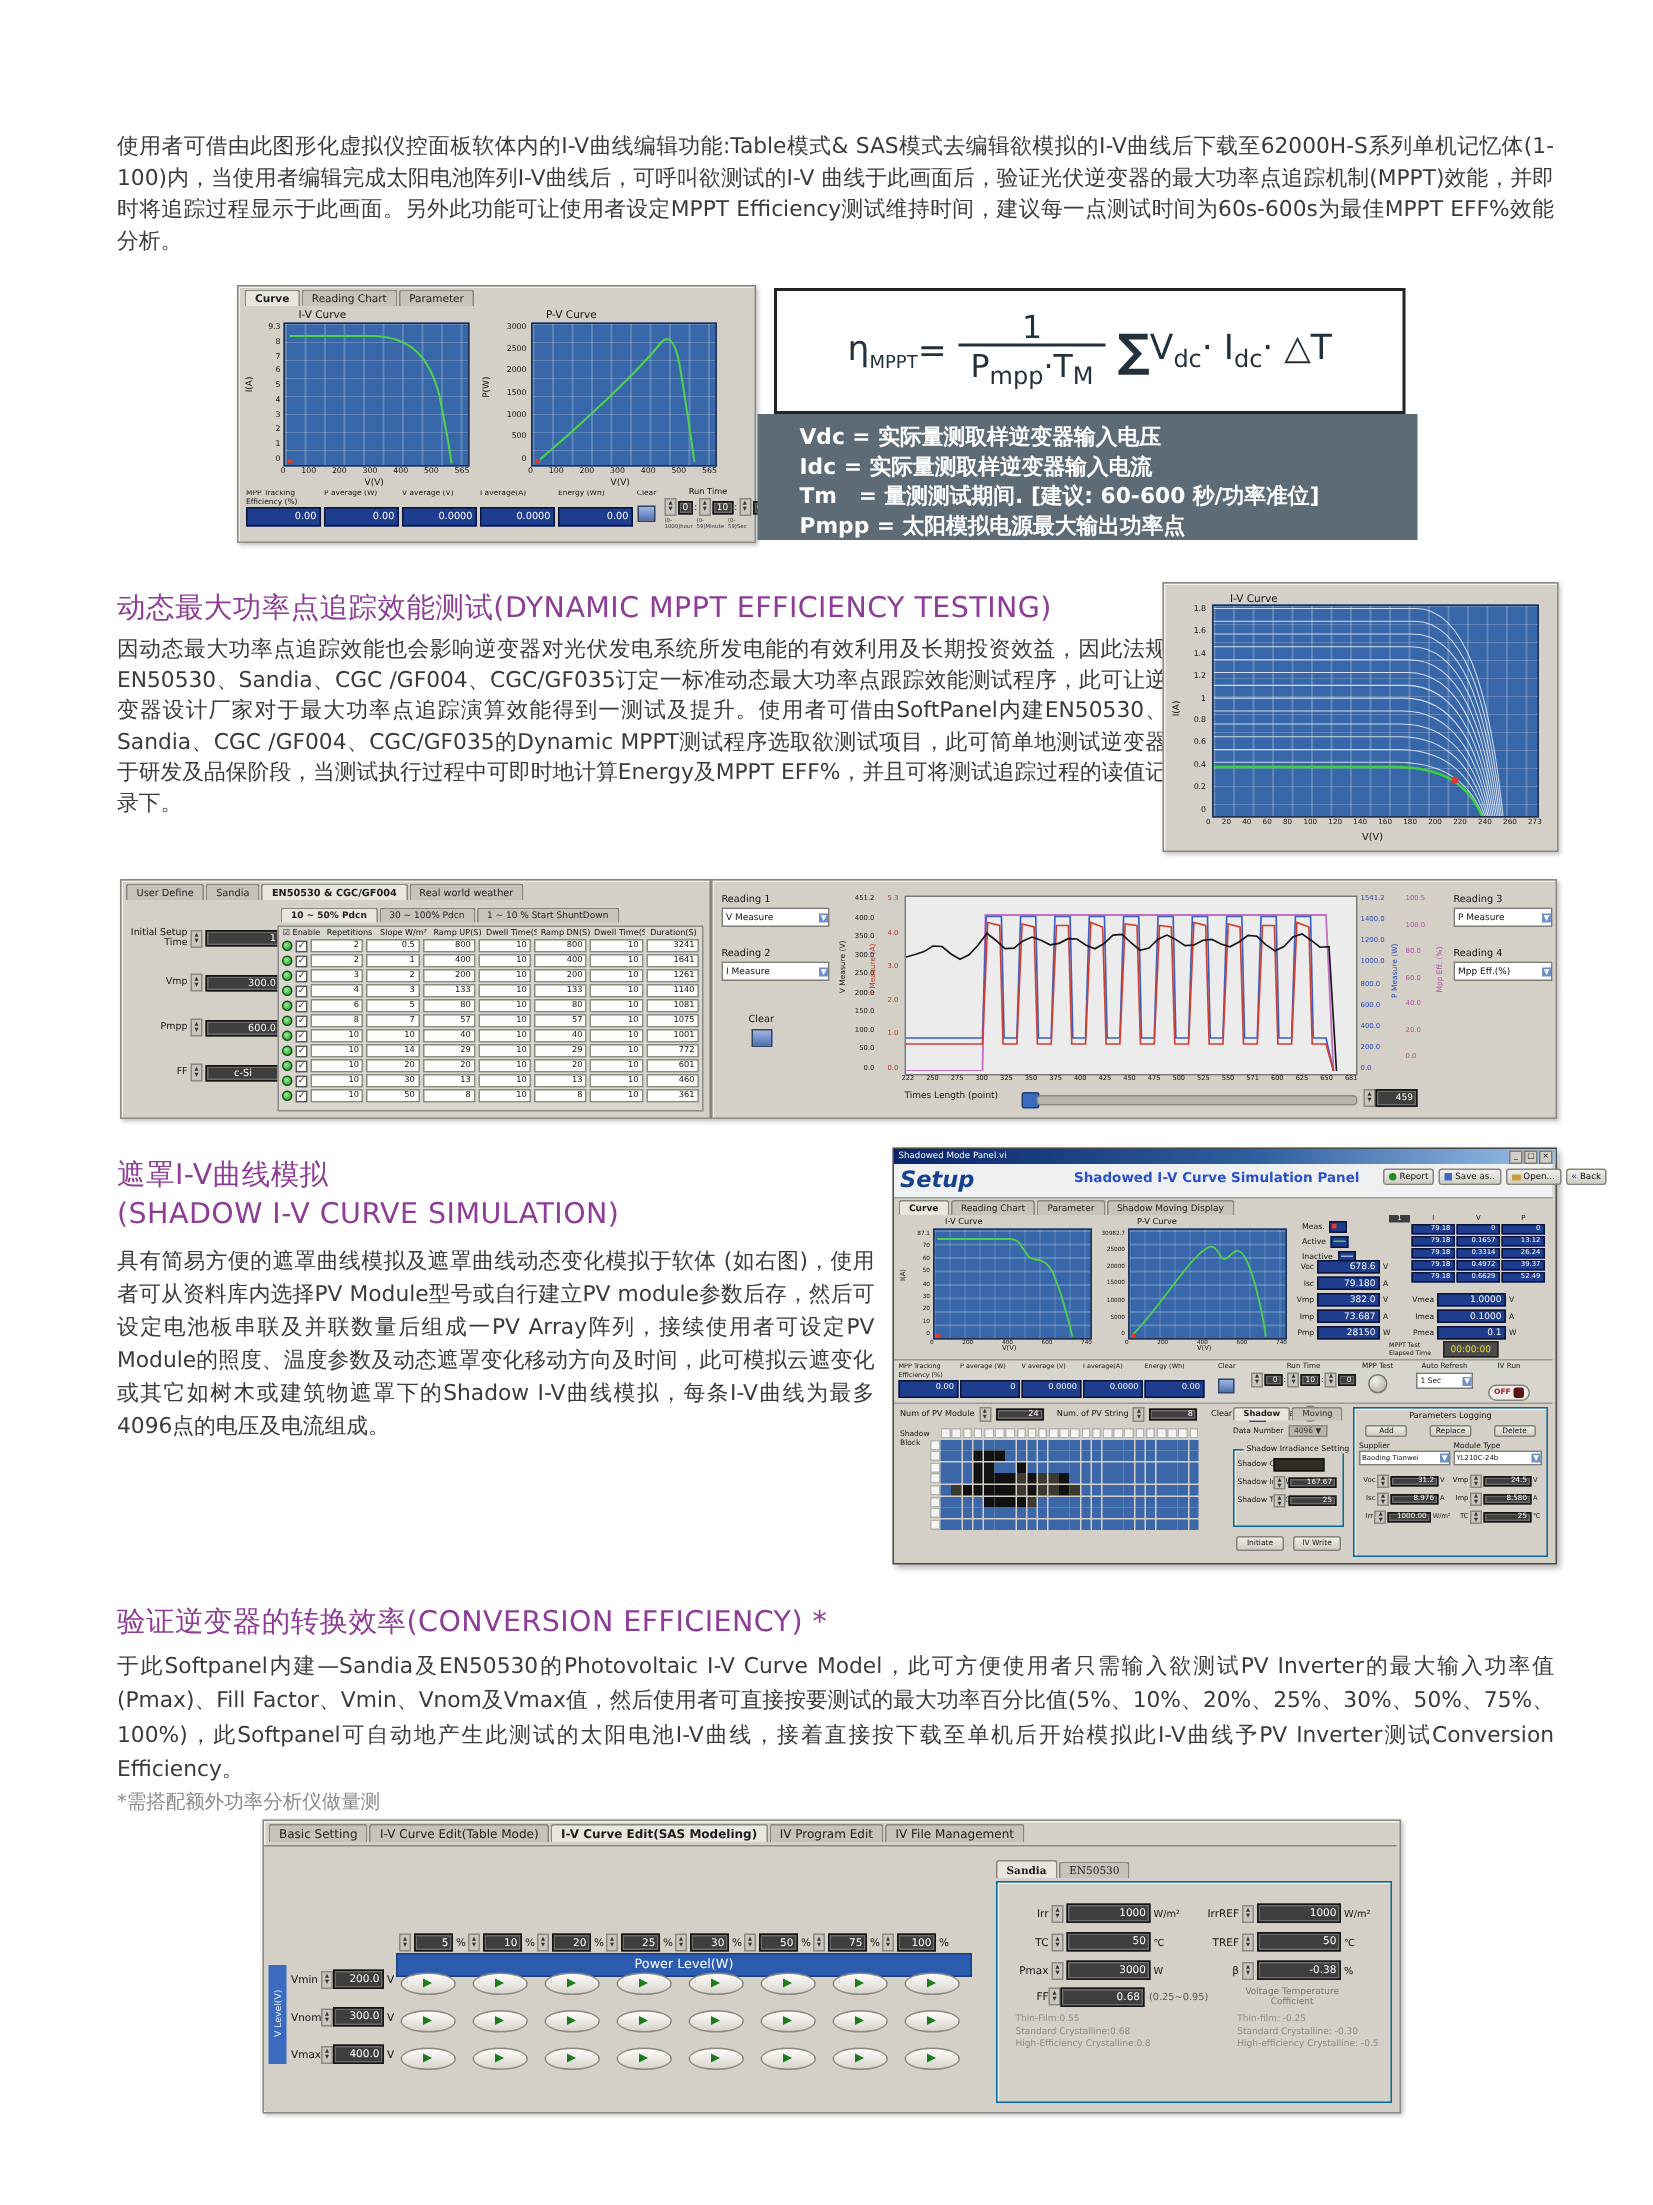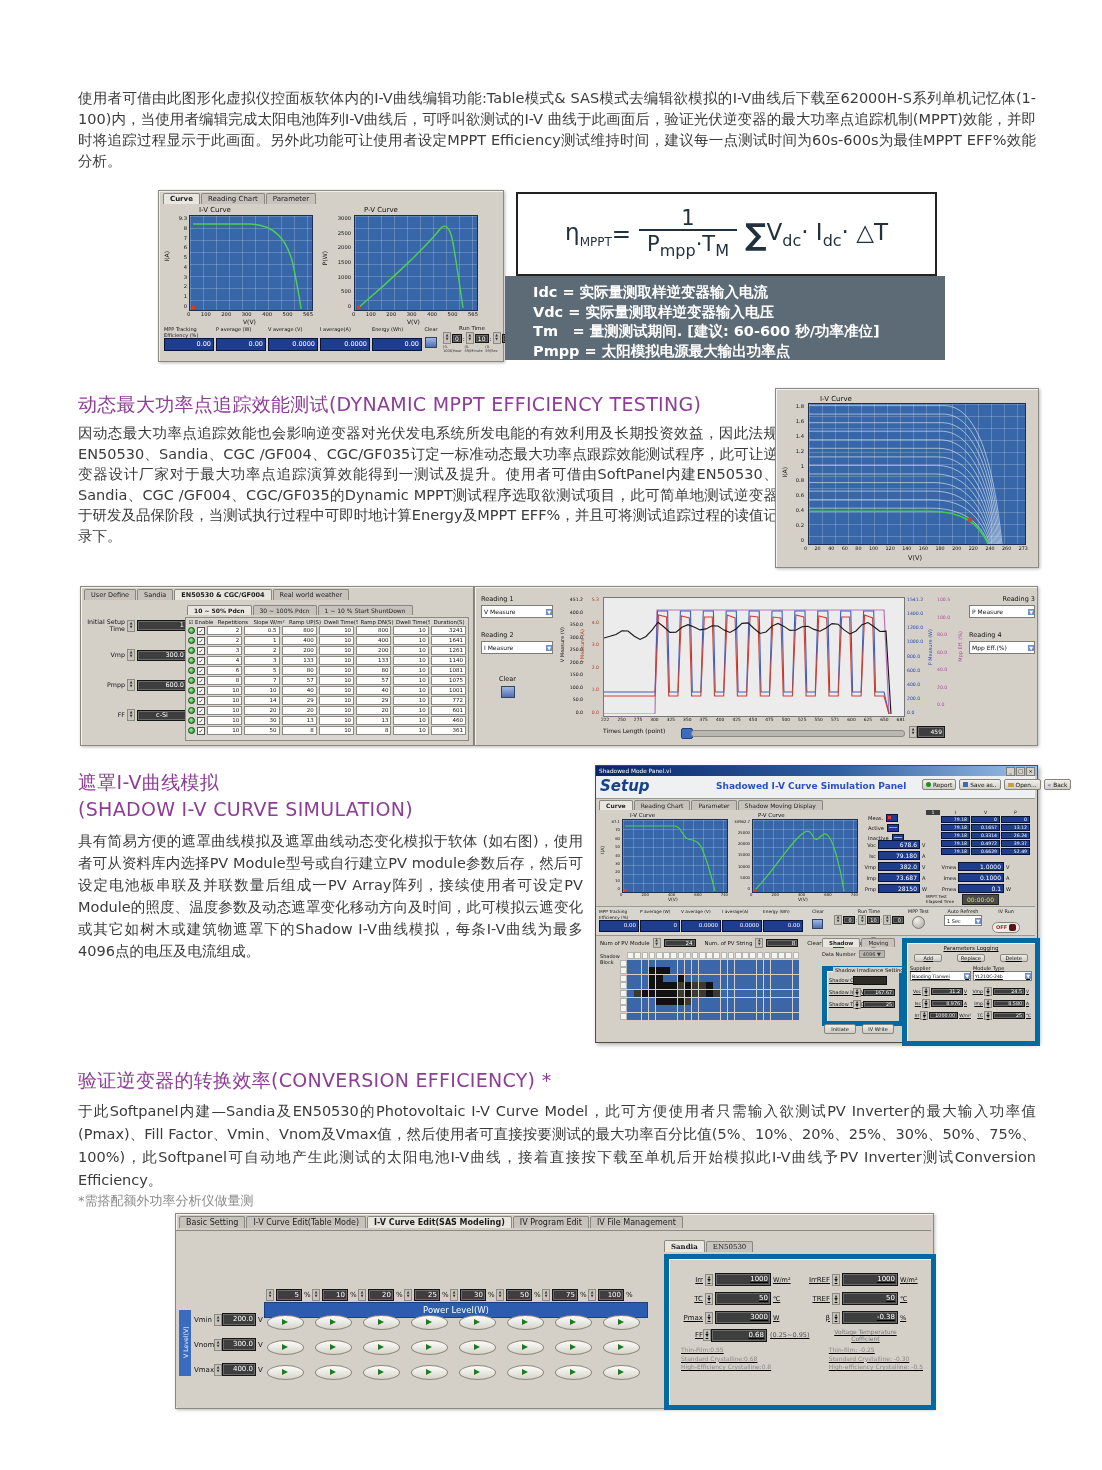--- a/index.html
+++ b/index.html
@@ -47,21 +47,21 @@
   .ctrl{position:absolute;display:flex;align-items:center;gap:2px;}
   .ctrl .cl{font-size:6.3px;color:#111;text-align:right;width:42px;line-height:6.5px;}
   .ctrl .cu{font-size:6.3px;color:#111;}
 
   
   .window{position:absolute;background:#d4d0c8;border:1px solid #4a4a4a;box-shadow:2px 2px 4px rgba(0,0,0,.3);}
   .titlebar{height:10px;background:linear-gradient(90deg,#0a246a,#2f5fa0 55%,#9ec1e8);color:#fff;font-size:5.8px;line-height:10px;padding-left:3px;display:flex;}
   .winbtns{margin-left:auto;display:flex;gap:1px;padding:1px 2px;}
   .winbtn{width:7px;height:7px;background:#d4d0c8;border:1px solid #7d7d76;font-size:5px;line-height:6px;text-align:center;color:#000;}
   .toolbtn{background:linear-gradient(#f2f0ec,#d0cdc5);border:1px solid #85857d;border-radius:2px;font-size:5.8px;padding:1px 3px;display:flex;align-items:center;gap:2px;color:#111;white-space:nowrap;}
-  .groupbox{position:absolute;border:5px solid #0369a1;box-shadow:inset 1px 1px 0 #f4f2ee;text-decoration:underline;}
+  .groupbox{position:absolute;border:1px solid #0369a1;box-shadow:inset 1px 1px 0 #f4f2ee;}
   .gb-title{position:absolute;top:-4px;left:6px;background:#d4d0c8;font-size:5.2px;padding:0 2px;color:#111;white-space:nowrap;}
 
   .rd-label{font-size:5px;line-height:5.5px;color:#111;height:11px;overflow:hidden;}
   .legend-row{display:flex;align-items:center;gap:3px;font-size:5.2px;color:#111;margin-bottom:2px;}
   .fieldrow{display:flex;align-items:center;gap:2px;}
   .flabel{font-size:5px;color:#111;text-align:right;white-space:nowrap;}
 
   .sg-cell{width:6.6px;height:7px;margin:0 .6px .6px 0;display:inline-block;flex:none;}
   .sg-w{background:#f4f4f2;border:1px solid #b5b5af;box-sizing:border-box;}
   .sg-b{background:#3b66a8;}
@@ -207,22 +207,22 @@
     <span class="big"><span>η</span><sub style="font-size:12px;">MPPT</sub></span>
     <span class="big">=</span>
     <span class="frac">
       <span class="fnum">1</span>
       <span class="fden"><span>P</span><sub>mpp</sub><span>·T</span><sub>M</sub></span>
     </span>
     <span style="font-size:30px;font-weight:bold;">∑</span>
     <span class="big"><span>V</span><sub>dc</sub><span>·</span> <span>I</span><sub>dc</sub><span>·</span>&nbsp;<span>△T</span></span>
   </div>
   <div class="defs-box">
+      <span>Vdc = 实际量测取样逆变器输入电压</span>
       <span>Idc = 实际量测取样逆变器输入电流</span>
-      <span>Vdc = 实际量测取样逆变器输入电压</span>
       <span>Tm　= 量测测试期间. [建议: 60-600 秒/功率准位]</span>
       <span>Pmpp = 太阳模拟电源最大输出功率点</span>
     </div>
 
   <h2 class="sec-title" style="top:392px;">动态最大功率点追踪效能测试(DYNAMIC MPPT EFFICIENCY TESTING)</h2>
   <p class="body-text" style="top:423px;width:700px;line-height:20.5px;">因动态最大功率点追踪效能也会影响逆变器对光伏发电系统所发电能的有效利用及长期投资效益，因此法规EN50530、Sandia、CGC /GF004、CGC/GF035订定一标准动态最大功率点跟踪效能测试程序，此可让逆变器设计厂家对于最大功率点追踪演算效能得到一测试及提升。使用者可借由SoftPanel内建EN50530、Sandia、CGC /GF004、CGC/GF035的Dynamic MPPT测试程序选取欲测试项目，此可简单地测试逆变器于研发及品保阶段，当测试执行过程中可即时地计算Energy及MPPT EFF%，并且可将测试追踪过程的读值记录下。</p>
 
   <div class="lvpanel" style="left:775px;top:388px;width:262px;height:178px;">
     <span class="charttitle" style="left:44px;top:6px;">I-V Curve</span>
     <div class="yticks" style="left:14px;top:14px;width:14px;height:140px;font-size:5.2px;">
@@ -552,21 +552,21 @@
         <span>525</span>
         <span>550</span>
         <span>571</span>
         <span>600</span>
         <span>625</span>
         <span>650</span>
         <span>681</span>
       </div>
 
     <div class="abs" style="left:494px;top:8px;">
-      <div style="font-size:6.5px;color:#111;text-align:right;">Reading 3</div>
+      <div style="font-size:6.5px;color:#111;">Reading 3</div>
       <div class="dd" style="width:62px;height:11px;font-size:6px;padding-left:2px;margin-top:2px;">
           <span>P Measure</span>
           <span class="ar">▼</span>
         </div>
     </div>
     <div class="abs" style="left:494px;top:44px;">
       <div style="font-size:6.5px;color:#111;">Reading 4</div>
       <div class="dd" style="width:62px;height:11px;font-size:6px;padding-left:2px;margin-top:2px;">
           <span>Mpp Eff.(%)</span>
           <span class="ar">▼</span>

